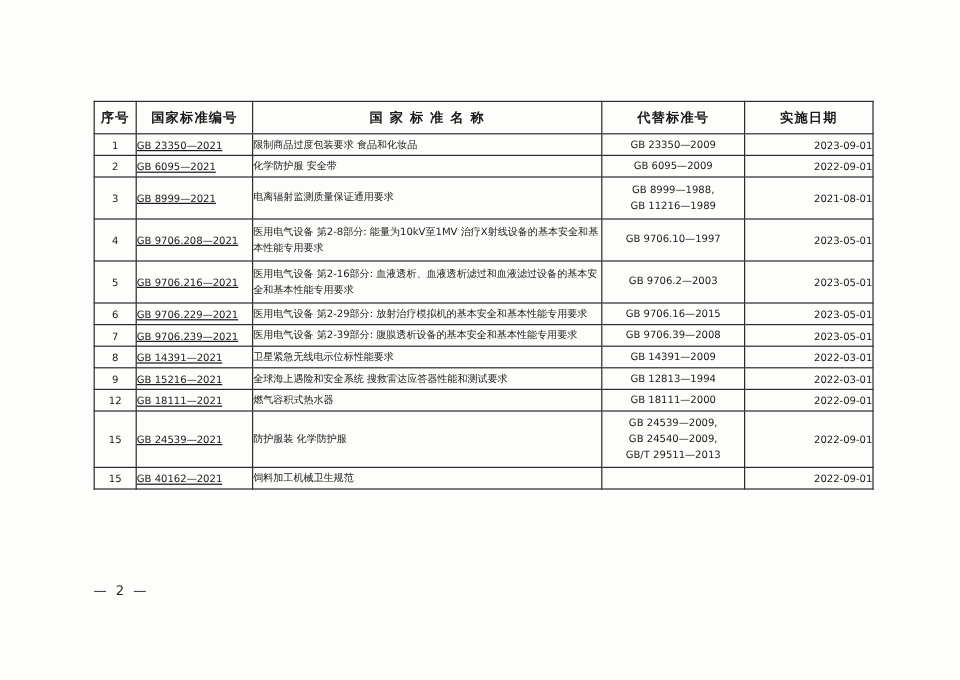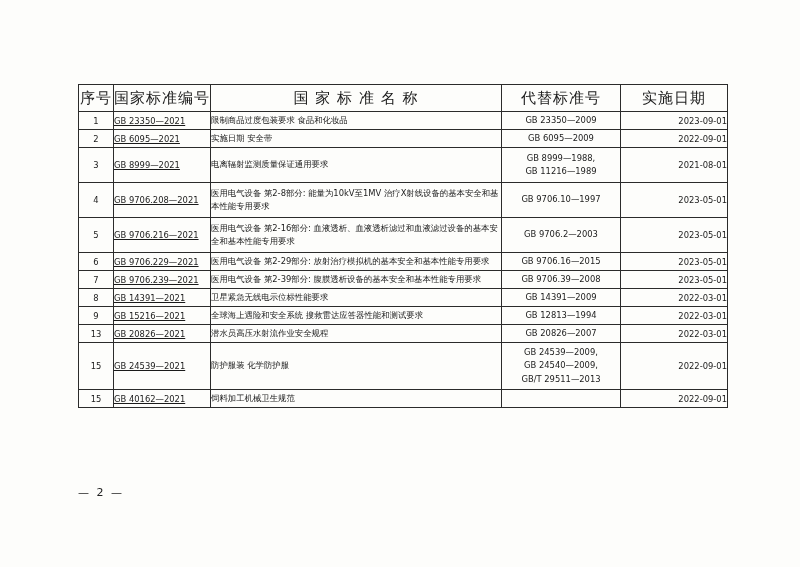--- a/index.html
+++ b/index.html
@@ -34,22 +34,22 @@
     table-layout: fixed;
     font-size: 8.2px;
   }
   table.std th, table.std td {
     border: 1px solid #2b2b2b;
     padding: 0;
     vertical-align: middle;
   }
   table.std thead th {
     height: 26px;
-    font-weight: normal;
-    font-size: 15px;
+    font-weight: bold;
+    font-size: 11px;
     letter-spacing: 1px;
     text-align: center;
     background: #fdfdfb;
   }
   th.c-seq   { width: 34px; }
   th.c-num   { width: 96px; }
   th.c-name  { width: 290px; }
   th.c-rep   { width: 118px; }
   th.c-date  { width: 106px; }
 
@@ -117,21 +117,21 @@
             <td class="num">GB 23350—2021</td>
             <td class="name">限制商品过度包装要求  食品和化妆品</td>
             <td class="rep">
               <span class="rep-line">GB 23350—2009</span>
             </td>
             <td class="date">2023-09-01</td>
           </tr>
           <tr class="r-short">
             <td class="seq">2</td>
             <td class="num">GB 6095—2021</td>
-            <td class="name">实施日期  安全带</td>
+            <td class="name">化学防护服  安全带</td>
             <td class="rep">
               <span class="rep-line">GB 6095—2009</span>
             </td>
             <td class="date">2022-09-01</td>
           </tr>
           <tr class="r-tall">
             <td class="seq">3</td>
             <td class="num">GB 8999—2021</td>
             <td class="name">电离辐射监测质量保证通用要求</td>
             <td class="rep">
@@ -188,27 +188,27 @@
           <tr class="r-short">
             <td class="seq">9</td>
             <td class="num">GB 15216—2021</td>
             <td class="name">全球海上遇险和安全系统  搜救雷达应答器性能和测试要求</td>
             <td class="rep">
               <span class="rep-line">GB 12813—1994</span>
             </td>
             <td class="date">2022-03-01</td>
           </tr>
           <tr class="r-short">
-            <td class="seq">13</td>
-            <td class="num">GB 20826—2021</td>
-            <td class="name">潜水员高压水射流作业安全规程</td>
-            <td class="rep">
-              <span class="rep-line">GB 20826—2007</span>
-            </td>
-            <td class="date">2022-03-01</td>
+            <td class="seq">12</td>
+            <td class="num">GB 18111—2021</td>
+            <td class="name">燃气容积式热水器</td>
+            <td class="rep">
+              <span class="rep-line">GB 18111—2000</span>
+            </td>
+            <td class="date">2022-09-01</td>
           </tr>
           <tr class="r-xtall">
             <td class="seq">15</td>
             <td class="num">GB 24539—2021</td>
             <td class="name">防护服装  化学防护服</td>
             <td class="rep">
               <span class="rep-line">GB 24539—2009,</span>
               <span class="rep-line">GB 24540—2009,</span>
               <span class="rep-line">GB/T 29511—2013</span>
             </td>

